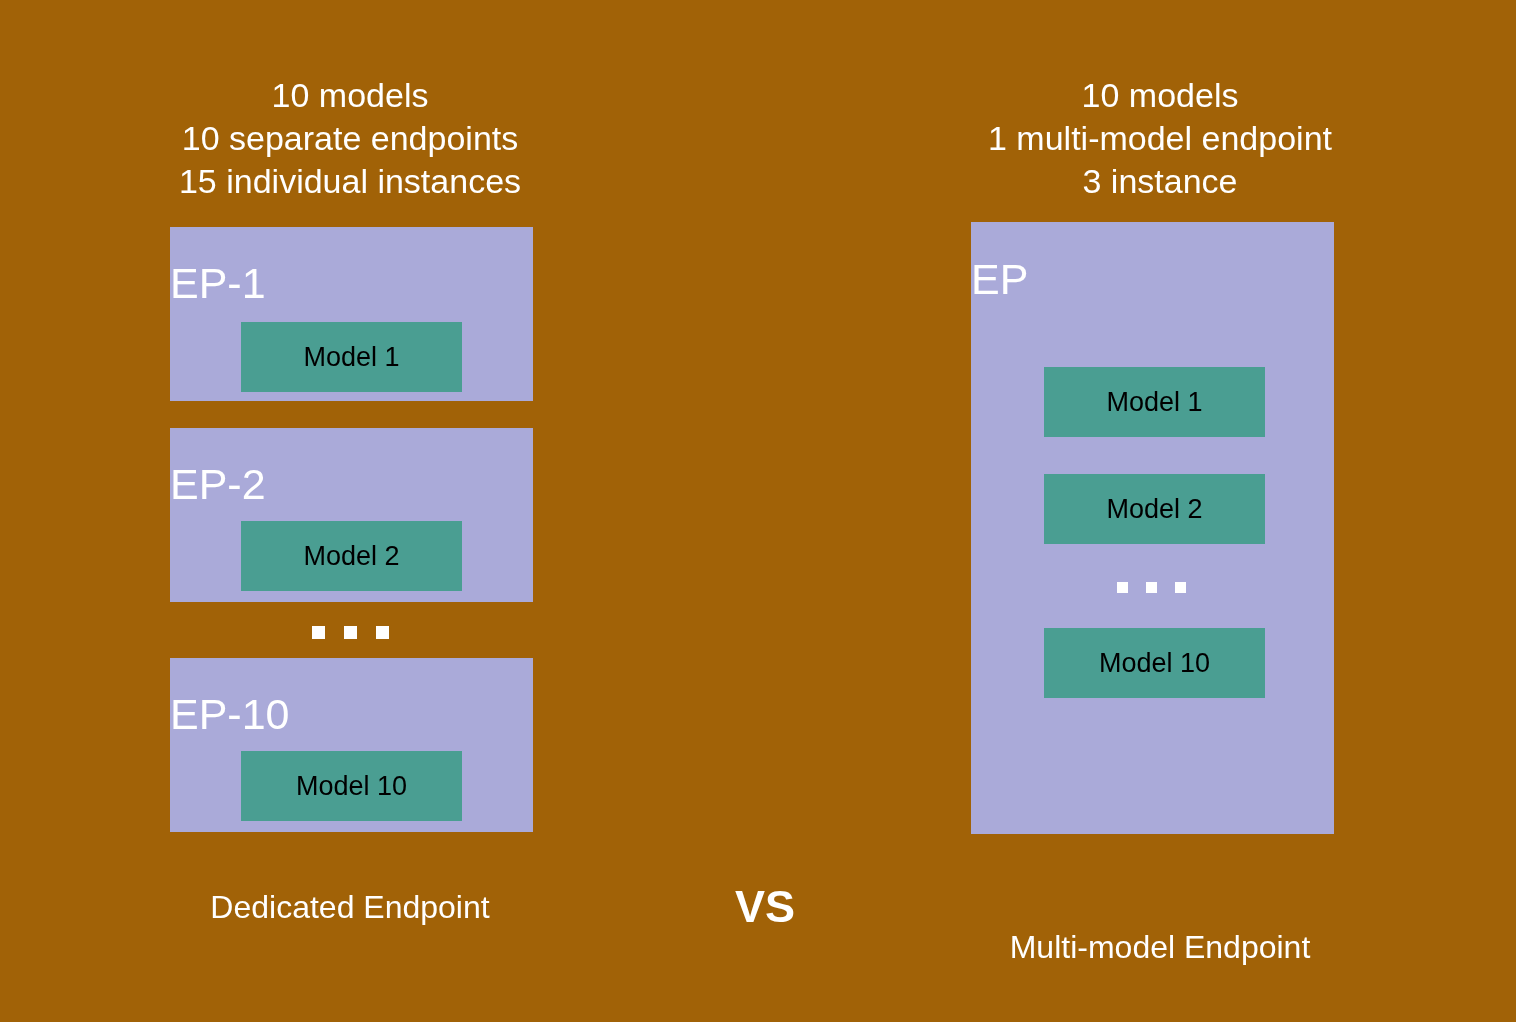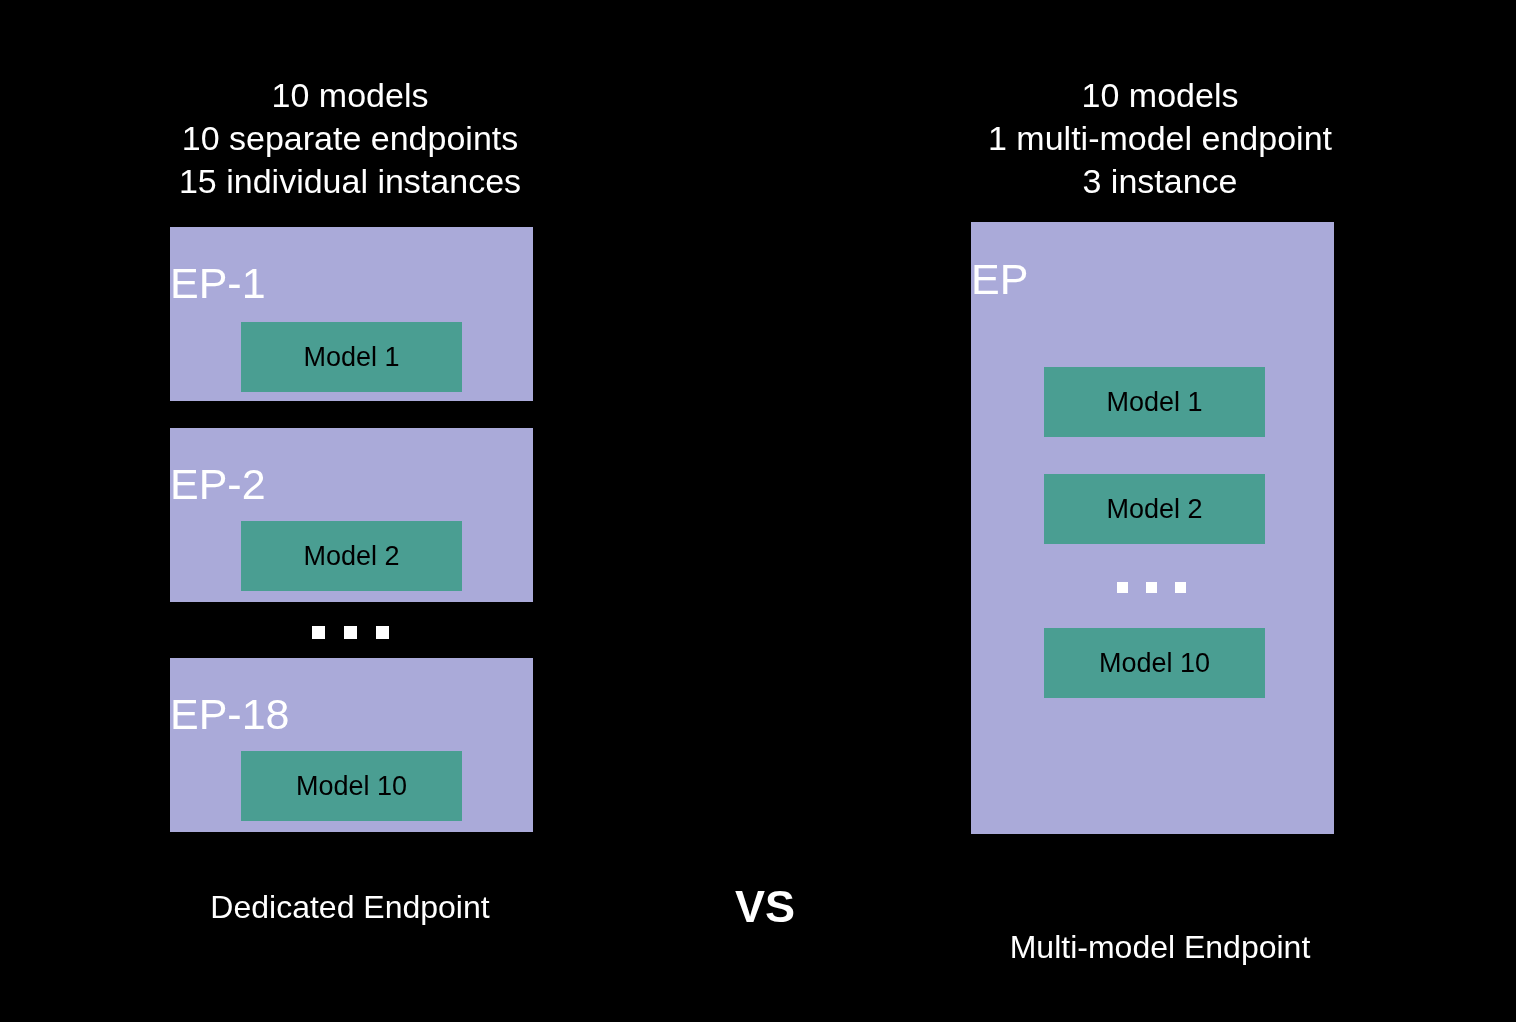--- a/index.html
+++ b/index.html
@@ -8,21 +8,21 @@
     padding: 0;
     background: #04003a;
   }
   body {
     font-family: "Liberation Sans", sans-serif;
   }
   #canvas {
     position: relative;
     width: 1516px;
     height: 1022px;
-    background: #000000;
+    background: #a16207;
     overflow: hidden;
   }
 
   
   .col-header {
     position: absolute;
     color: #ffffff;
     font-size: 34px;
     line-height: 43px;
     text-align: center;
@@ -160,21 +160,21 @@
     <span class="model-label">Model 2</span>
   </div>
 
   <div class="ellipsis" id="ellipsis-left">
     <span class="dot"></span>
     <span class="dot"></span>
     <span class="dot"></span>
   </div>
 
   <div class="ep-box" id="ep-box-10">
-    <span class="ep-title">EP-18</span>
+    <span class="ep-title">EP-10</span>
   </div>
   <div class="model-box" id="model-box-10">
     <span class="model-label">Model 10</span>
   </div>
 
   <div class="caption" id="caption-left">Dedicated Endpoint</div>
 
   <div id="vs-label">VS</div>
 
   <div class="col-header" id="header-right">

